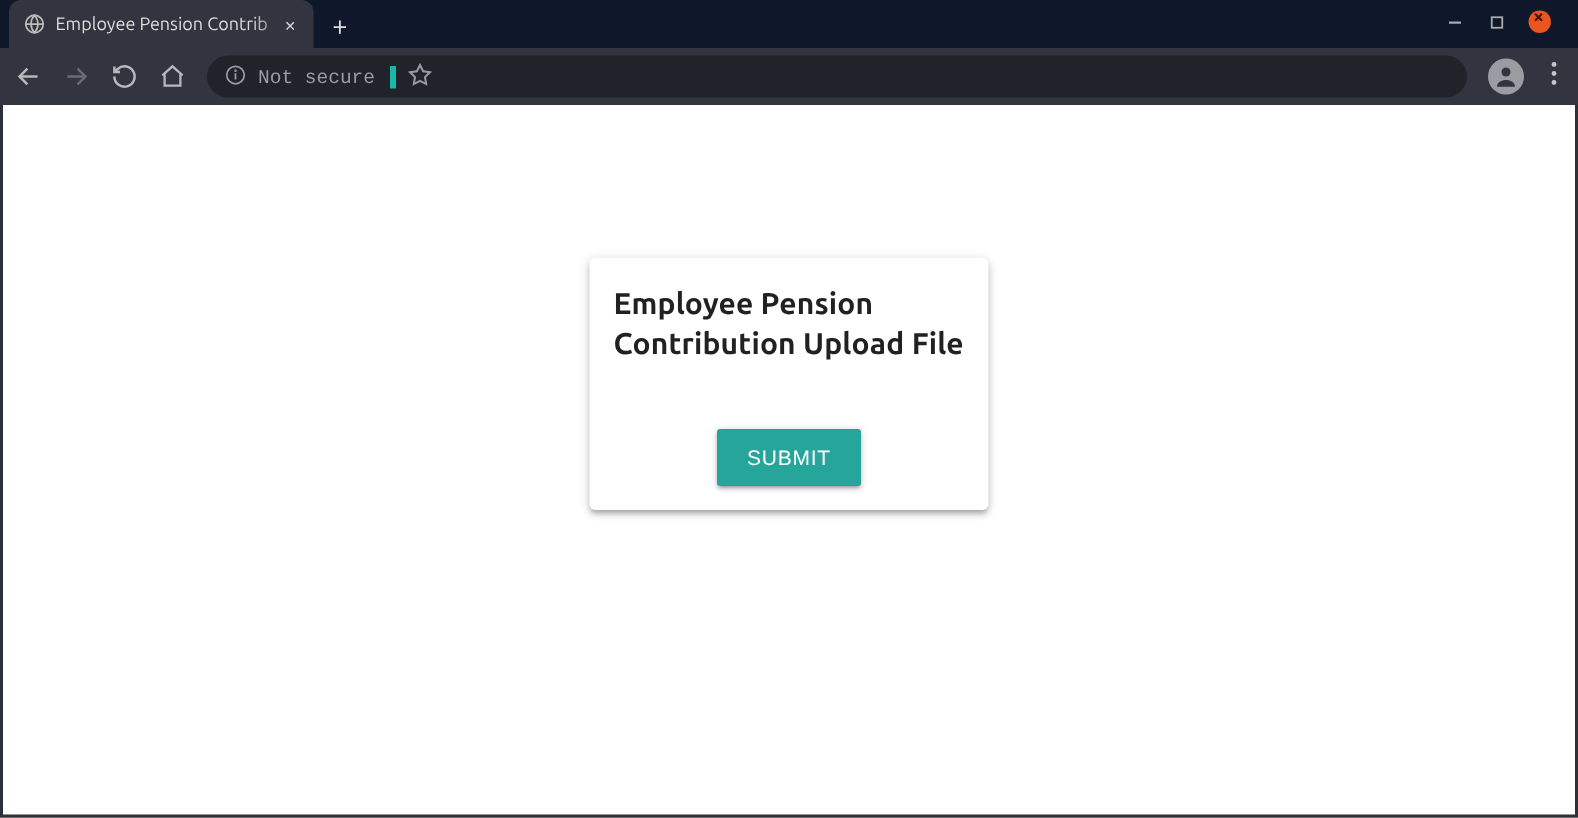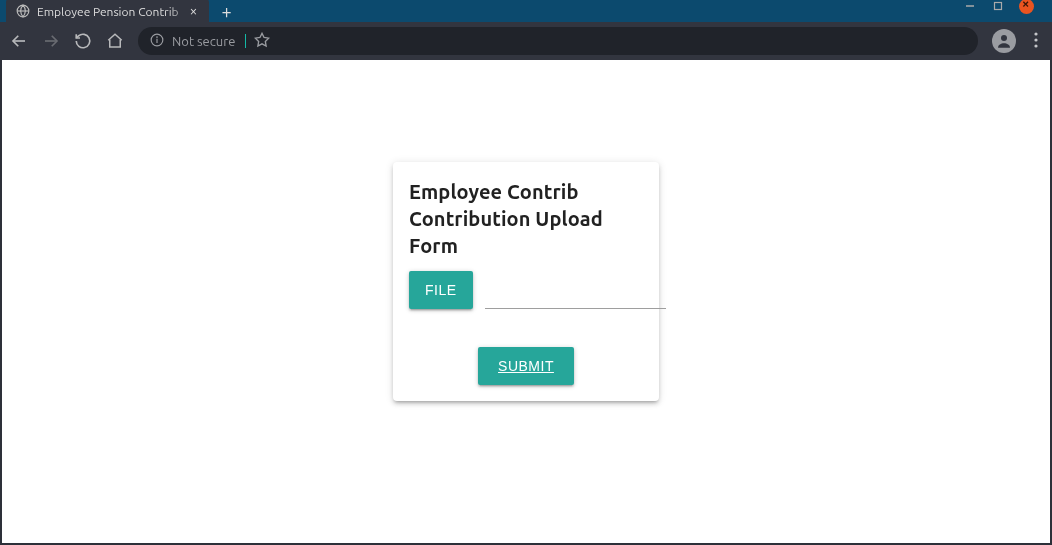--- a/index.html
+++ b/index.html
@@ -16,24 +16,24 @@
     }
     .browser-frame {
       width: 100%;
       height: 100%;
       display: flex;
       flex-direction: column;
       background: #2d3039;
       border-radius: 10px 10px 0 0;
     }
     .tab-strip {
-      height: 22px;
-      background: #0c4a6e;
-      display: flex;
-      align-items: center;
+      height: 32px;
+      background: #0f172a;
+      display: flex;
+      align-items: flex-end;
       padding-left: 6px;
       padding-right: 8px;
       position: relative;
     }
     .tab {
       display: flex;
       align-items: center;
       height: 32px;
       background: #32353f;
       border-radius: 8px 8px 0 0;
@@ -134,22 +134,23 @@
       border-radius: 14px;
       display: flex;
       align-items: center;
       padding: 0 12px;
       gap: 8px;
       color: #9a9ca1;
       font-size: 13px;
     }
     .security-text {
       color: #9a9ca1;
-      border-right: 1px solid #14b8a6;
+      border-right: 4px solid #14b8a6;
       padding-right: 10px;
+      font-family: Liberation Mono, monospace;
     }
     .url-text {
       color: #c5c6ca;
       flex: 1;
     }
     .star-btn {
       color: #9a9ca1;
       cursor: pointer;
     }
     .profile-btn {
@@ -246,21 +247,20 @@
       border: none;
       padding: 0 20px;
       height: 38px;
       font-size: 14px;
       letter-spacing: 0.5px;
       font-weight: 400;
       cursor: pointer;
       border-radius: 2px;
       box-shadow: 0 2px 2px 0 rgba(0,0,0,.14), 0 3px 1px -2px rgba(0,0,0,.12), 0 1px 5px 0 rgba(0,0,0,.2);
       text-transform: uppercase;
-      text-decoration: underline;
     }
   </style>
 </head>
 <body>
 
 <div class="browser-frame">
 
   <div class="tab-strip">
     <div class="tab">
       <span class="favicon">
@@ -340,25 +340,21 @@
           <circle cx="2" cy="2" r="1.6"></circle>
           <circle cx="2" cy="8" r="1.6"></circle>
           <circle cx="2" cy="14" r="1.6"></circle>
         </svg>
     </span>
   </div>
 
   <div class="content-area">
     <div class="form-card">
       <div class="card-content">
-        <div class="card-title">Employee Contrib Contribution Upload Form</div>
-        <div class="file-row">
-          <button class="file-btn">File</button>
-          <input class="file-path" type="text" value="" style="">
-        </div>
+        <div class="card-title">Employee Pension Contribution Upload File</div>
       </div>
       <div class="card-actions">
         <button class="submit-btn">Submit</button>
       </div>
     </div>
   </div>
 
 </div>
 
 </body></html>

